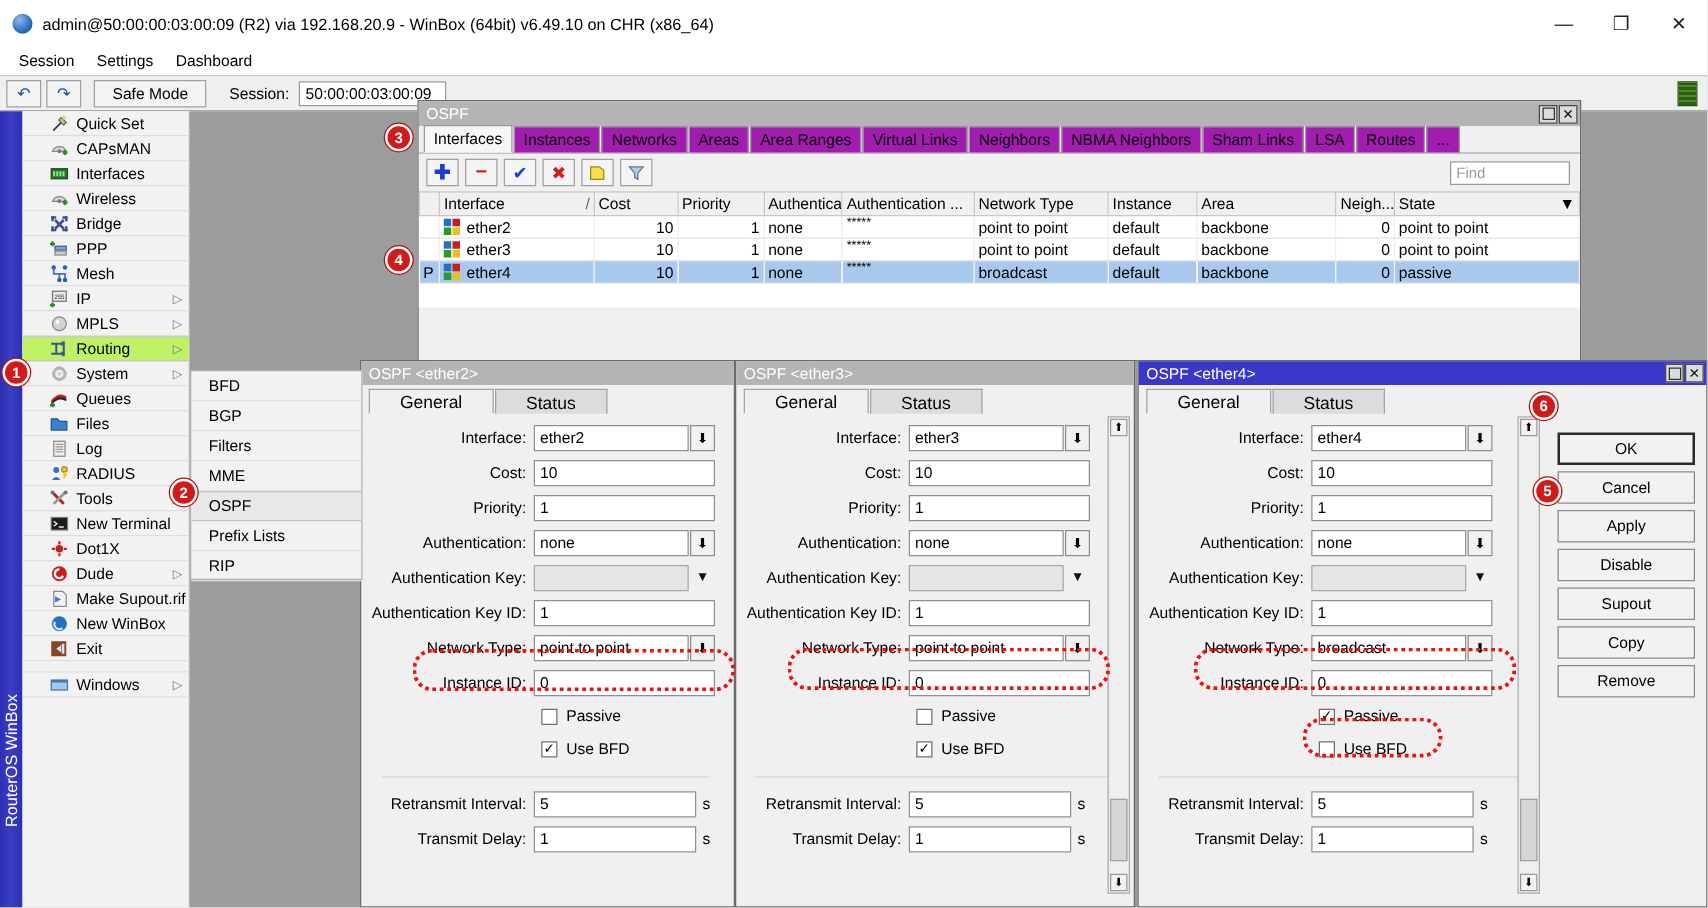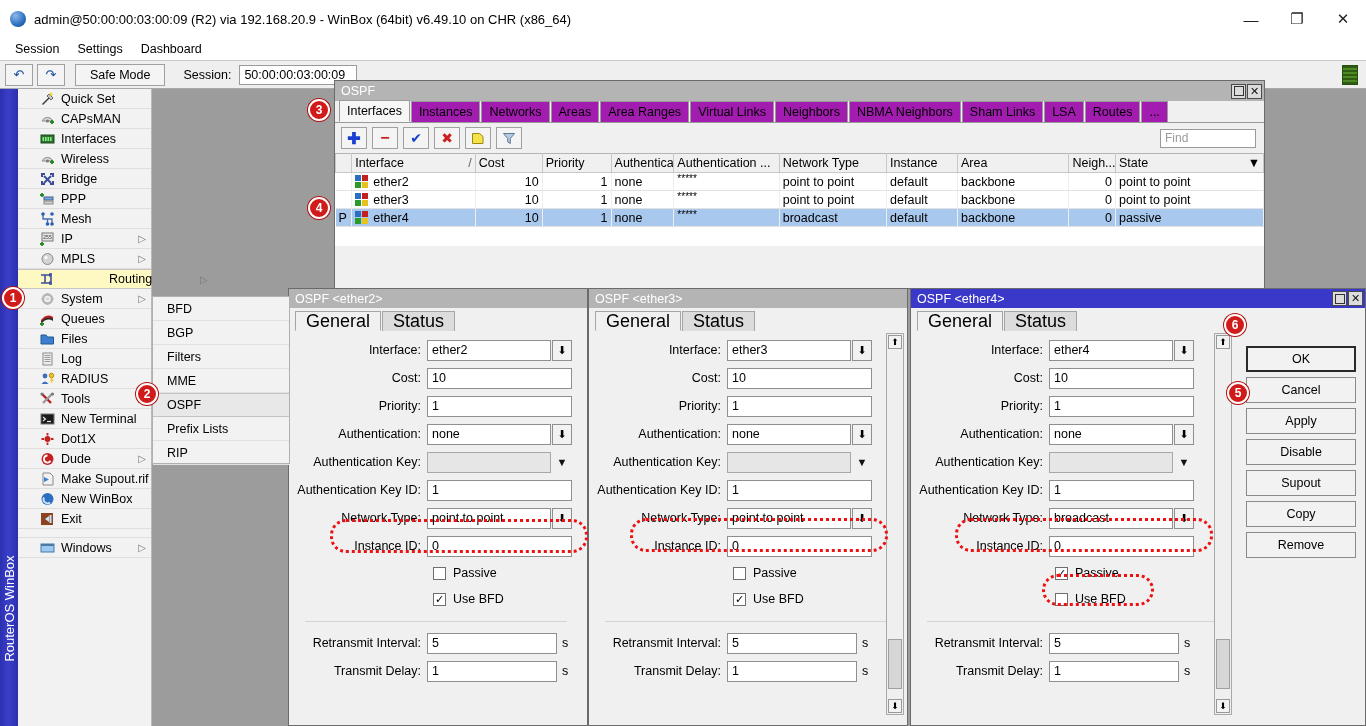--- a/index.html
+++ b/index.html
@@ -80,21 +80,21 @@
 
   
   .sidebar {
     position: absolute; left: 18px; top: 89px; width: 134px; height: 637px;
     background: #f2f2f2; border-right: 1px solid #b9b9b9;
   }
   .sb-item {
     height: 20px; display: flex; align-items: center; padding-left: 20px;
     border-bottom: 1px solid #dedede; font-size: 12.5px; position: relative;
   }
-  .sb-item.sel { background: #fef9c3; border-top: 1px solid #c6c6c6; border-bottom: 1px solid #c6c6c6; gap: 48px; }
+  .sb-item.sel { background: #bef264; border-top: 1px solid #c6c6c6; border-bottom: 1px solid #c6c6c6; }
   .sb-ico { width: 18px; height: 16px; margin-right: 5px; flex: 0 0 auto; display:flex; align-items:center; justify-content:center; }
   .sb-arrow { margin-left: auto; margin-right: 5px; color: #777; font-size: 10px; }
   .sb-sep { height: 9px; border-bottom: 1px solid #dedede; }
   .sb-label { white-space: nowrap; }
 
   
   .submenu {
     position: absolute; left: 152px; top: 296px; width: 138px; height: 168px;
     background: #f2f2f2; border: 1px solid #b0b0b0; z-index: 30;
   }
@@ -171,21 +171,21 @@
   
   .dlg { position: absolute; border: 1px solid #6b6b6b; background: #f0f0f0; z-index: 20; }
   .dlg-title {
     height: 19px; display: flex; align-items: center; padding-left: 6px;
     font-size: 12.5px; color: #fff;
   }
   .dlg-title.inactive { background: #b4b4b4; }
   .dlg-title.active { background: #3a38c8; }
   .dlg-tabs { display: flex; align-items: flex-end; height: 23px; padding-left: 6px; padding-top: 4px; }
   .dlg-tab {
-    height: 20px; padding: 0 10px; display: flex; align-items: center; font-size: 18px;
+    height: 20px; padding: 0 24px; display: flex; align-items: center; font-size: 14px;
     background: #dcdcdc; border: 1px solid #a4a4a4; border-bottom: none; margin-right: 1px;
   }
   .dlg-tab.active { background: #f0f0f0; border-bottom: 1px solid #f0f0f0; }
   .dlg-body { position: relative; }
 
   .row { display: flex; align-items: center; height: 24px; margin-bottom: 4px; }
   .row .lbl { text-align: right; font-size: 12.5px; padding-right: 6px; }
   .fld {
     height: 21px; border: 1px solid #8f8f8f; background: #fff; font-size: 12.5px;
     display: flex; align-items: center; padding-left: 4px;

